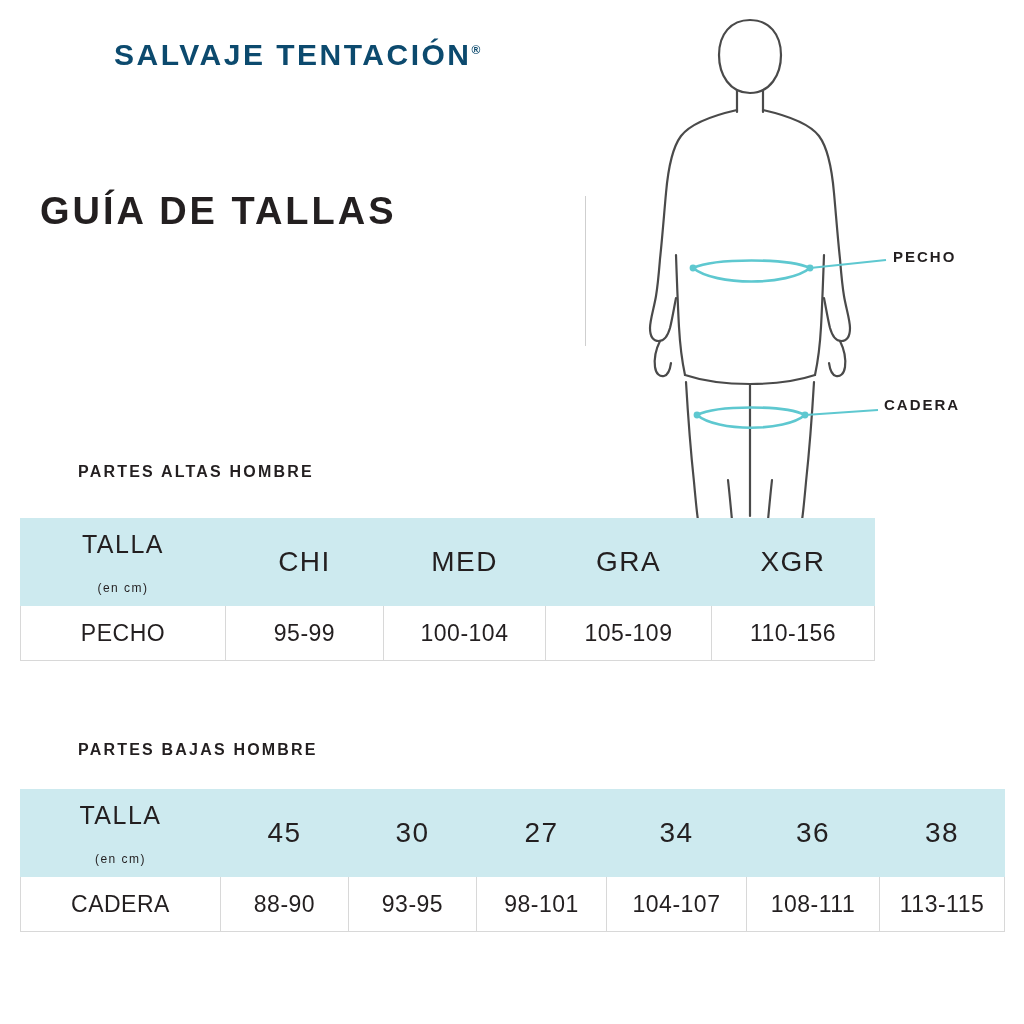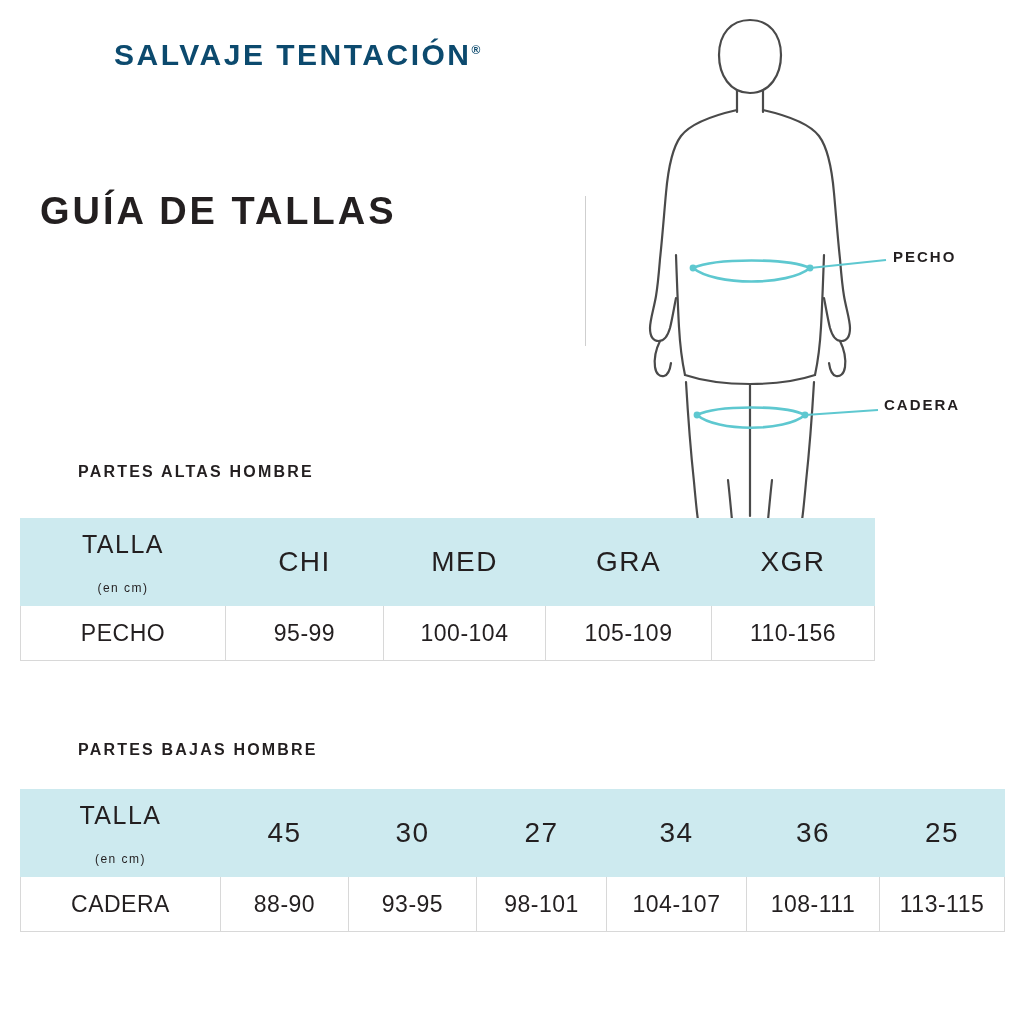--- a/index.html
+++ b/index.html
@@ -256,21 +256,21 @@
     <tr class="head-row">
       <td class="talla-cell">
         <span>TALLA</span>
         <span class="sub">(en cm)</span>
       </td>
       <td>45</td>
       <td>30</td>
       <td>27</td>
       <td>34</td>
       <td>36</td>
-      <td>25</td>
+      <td>38</td>
     </tr>
     <tr class="data-row">
       <td>CADERA</td>
       <td>88-90</td>
       <td>93-95</td>
       <td>98-101</td>
       <td>104-107</td>
       <td>108-111</td>
       <td>113-115</td>
     </tr>

